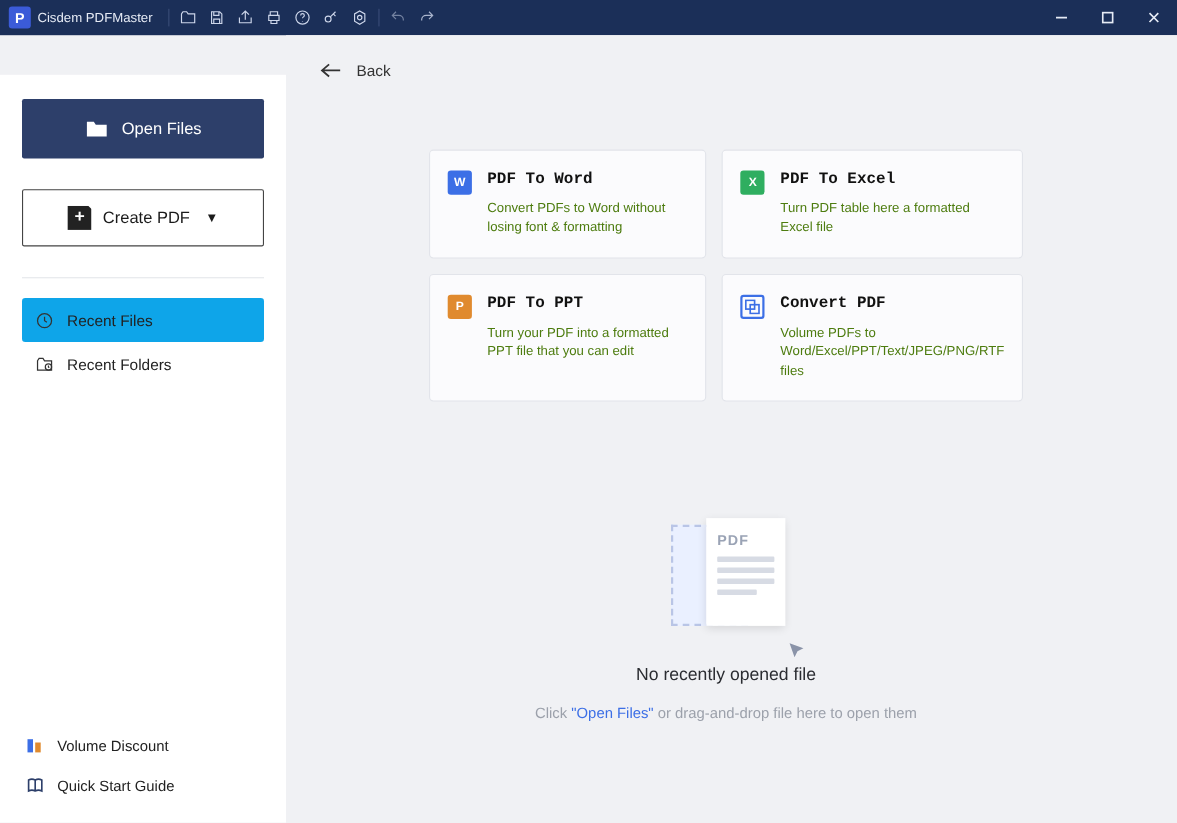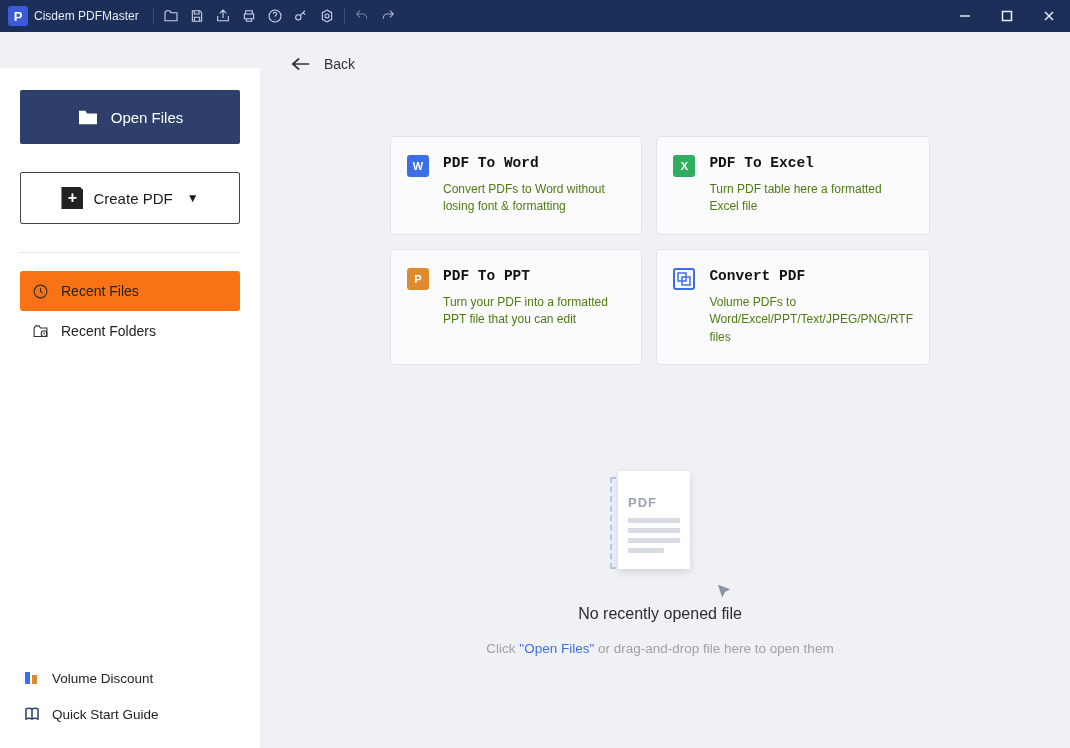--- a/index.html
+++ b/index.html
@@ -17,21 +17,21 @@
 
 .body-area { display: flex; height: 716px; }
 .sidebar { width: 260px; background: #fff; padding: 22px 20px 16px; display: flex; flex-direction: column; margin-top: 36px; }
 .open-btn { background: #2d3f6a; color: #fff; height: 54px; border-radius: 2px; display: flex; align-items: center; justify-content: center; gap: 12px; font-size: 15px; cursor: pointer; }
 .open-btn svg { width: 22px; height: 18px; fill: #fff; }
 .create-btn { margin-top: 28px; height: 52px; border: 1px solid #444; border-radius: 2px; display: flex; align-items: center; justify-content: center; gap: 10px; font-size: 15px; color: #1b1b1b; cursor: pointer; }
 .create-btn .plus-ic { width: 22px; height: 22px; background: #222; color: #fff; display: flex; align-items: center; justify-content: center; font-size: 16px; font-weight: 700; clip-path: polygon(0 0,85% 0,100% 15%,100% 100%,0 100%); }
 .create-btn .chev { font-size: 12px; margin-left: 4px; }
 .side-hr { height: 1px; background: #e4e6ea; margin: 28px 0 18px; }
 .side-item { height: 40px; display: flex; align-items: center; gap: 12px; padding: 0 12px; font-size: 14px; color: #222; border-radius: 3px; cursor: pointer; }
-.side-item.active { background: #f97316; }
+.side-item.active { background: #0ea5e9; }
 .side-item svg { width: 17px; height: 17px; stroke: #333; fill: none; stroke-width: 1.6; }
 .side-spacer { flex: 1; }
 .side-bottom-item { height: 36px; display: flex; align-items: center; gap: 12px; padding: 0 4px; font-size: 13.5px; color: #222; cursor: pointer; }
 .side-bottom-item .ico { width: 16px; height: 16px; }
 
 .main { flex: 1; background: #f0f1f4; padding: 18px 40px 20px 30px; display: flex; flex-direction: column; gap: 36px; }
 .back-row { display: flex; align-items: center; gap: 12px; color: #333; font-size: 14px; cursor: pointer; height: 28px; margin-bottom: 22px; }
 .back-row svg { width: 22px; height: 16px; stroke: #333; fill: none; stroke-width: 1.8; }
 .tools-head { display: flex; align-items: center; padding: 0 100px 0 100px; margin-bottom: 34px; }
 .tools-title { font-size: 22px; font-weight: 700; color: #161616; }
@@ -42,21 +42,21 @@
 
 .cards { padding: 0 100px; display: grid; grid-template-columns: 1fr 1fr; gap: 14px; }
 .card { background: #fbfbfd; border: 1px solid #e2e4ea; border-radius: 4px; padding: 18px 16px 18px 52px; position: relative; cursor: pointer; min-height: 90px; }
 .card .cic { position: absolute; left: 16px; top: 18px; width: 22px; height: 22px; border-radius: 3px; display: flex; align-items: center; justify-content: center; color: #fff; font-size: 11px; font-weight: 700; }
 .card h3 { font-size: 14.5px; font-weight: 700; color: #111; margin-bottom: 10px; font-family: Liberation Mono, monospace; }
 .card p { font-size: 12px; color: #4d7c0f; line-height: 1.45; }
 
 .empty-zone { margin-top: 70px; display: flex; flex-direction: column; align-items: center; }
 .empty-ill { width: 100px; height: 110px; position: relative; margin-bottom: 24px; }
 .ill-back { position: absolute; left: 0; top: 6px; width: 70px; height: 92px; border: 2px dashed #b9c5e6; background: #eaf0ff; }
-.ill-front { position: absolute; left: 8px; top: 0; width: 72px; height: 98px; background: #fff; box-shadow: 0 3px 8px rgba(0,0,0,.12); padding: 24px 10px; }
+.ill-front { position: absolute; left: 32px; top: 0; width: 72px; height: 98px; background: #fff; box-shadow: 0 3px 8px rgba(0,0,0,.12); padding: 12px 10px; }
 .ill-front .pdf-lbl { font-size: 13px; font-weight: 800; color: #9aa3b5; letter-spacing: 1px; margin-bottom: 8px; }
 .ill-line { height: 5px; background: #d7dbe4; margin-bottom: 5px; border-radius: 1px; }
 .ill-line.short { width: 70%; }
 .ill-cursor { position: absolute; right: -6px; bottom: -2px; width: 0; height: 0; }
 .ill-cursor svg { width: 18px; height: 18px; fill: #8a93a8; }
 .empty-title { font-size: 16px; color: #2a2c31; margin-bottom: 18px; }
 .empty-sub { font-size: 13.5px; color: #9ca1ab; }
 .empty-sub .link { color: #3c6fe6; }
 </style>
 </head>

